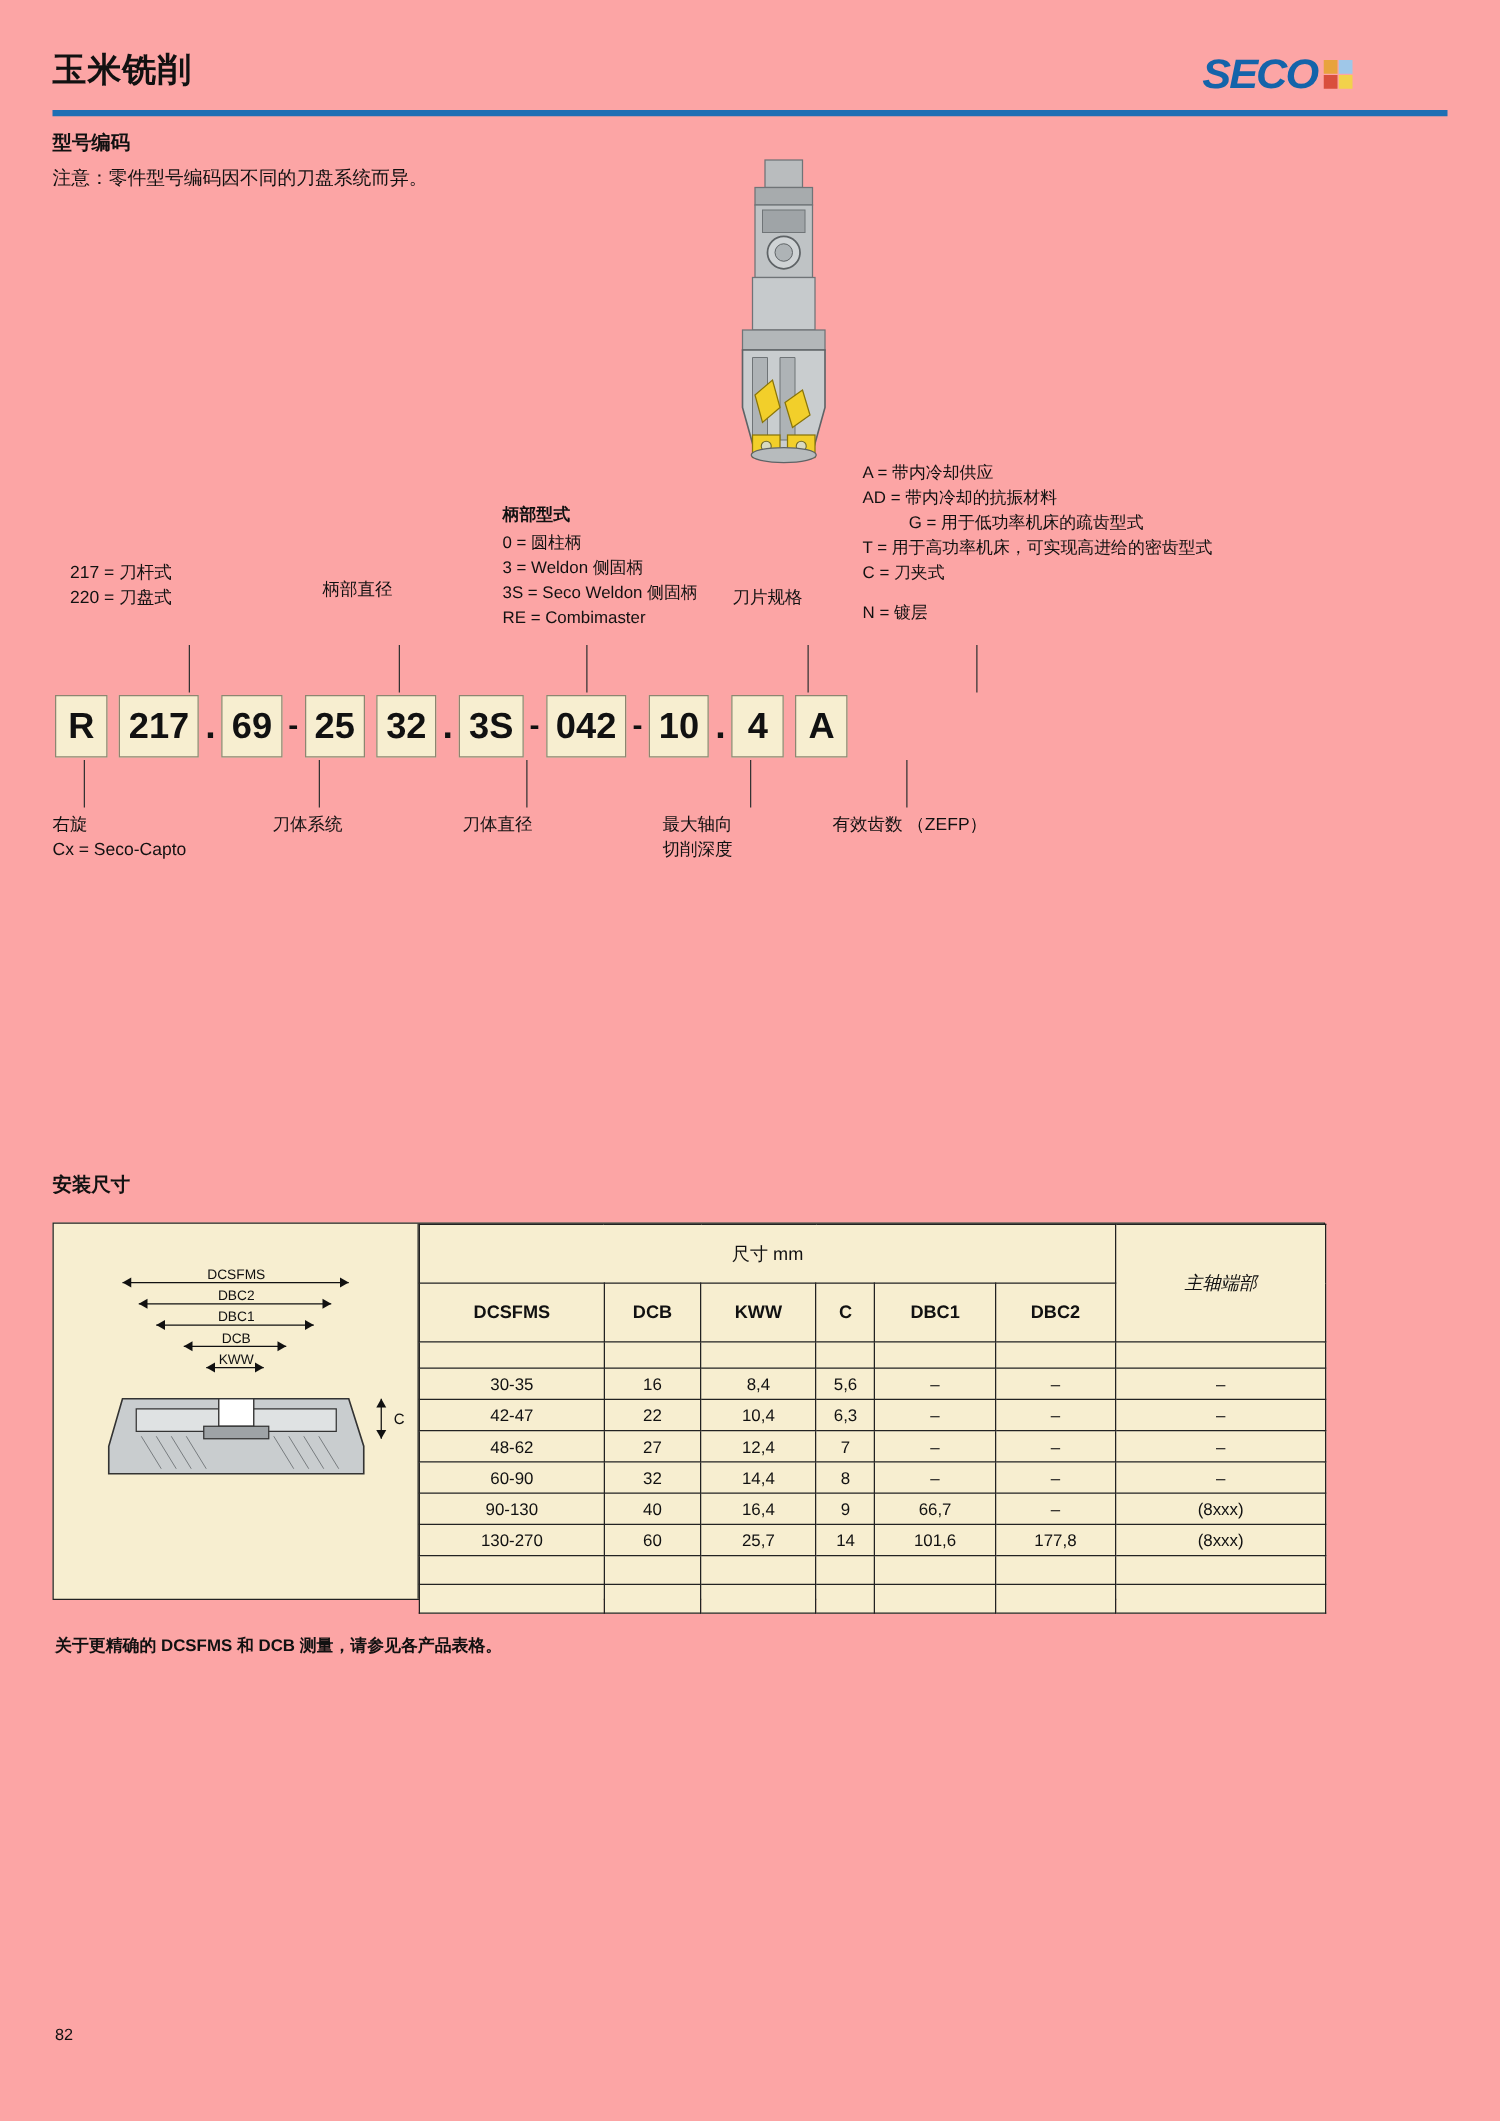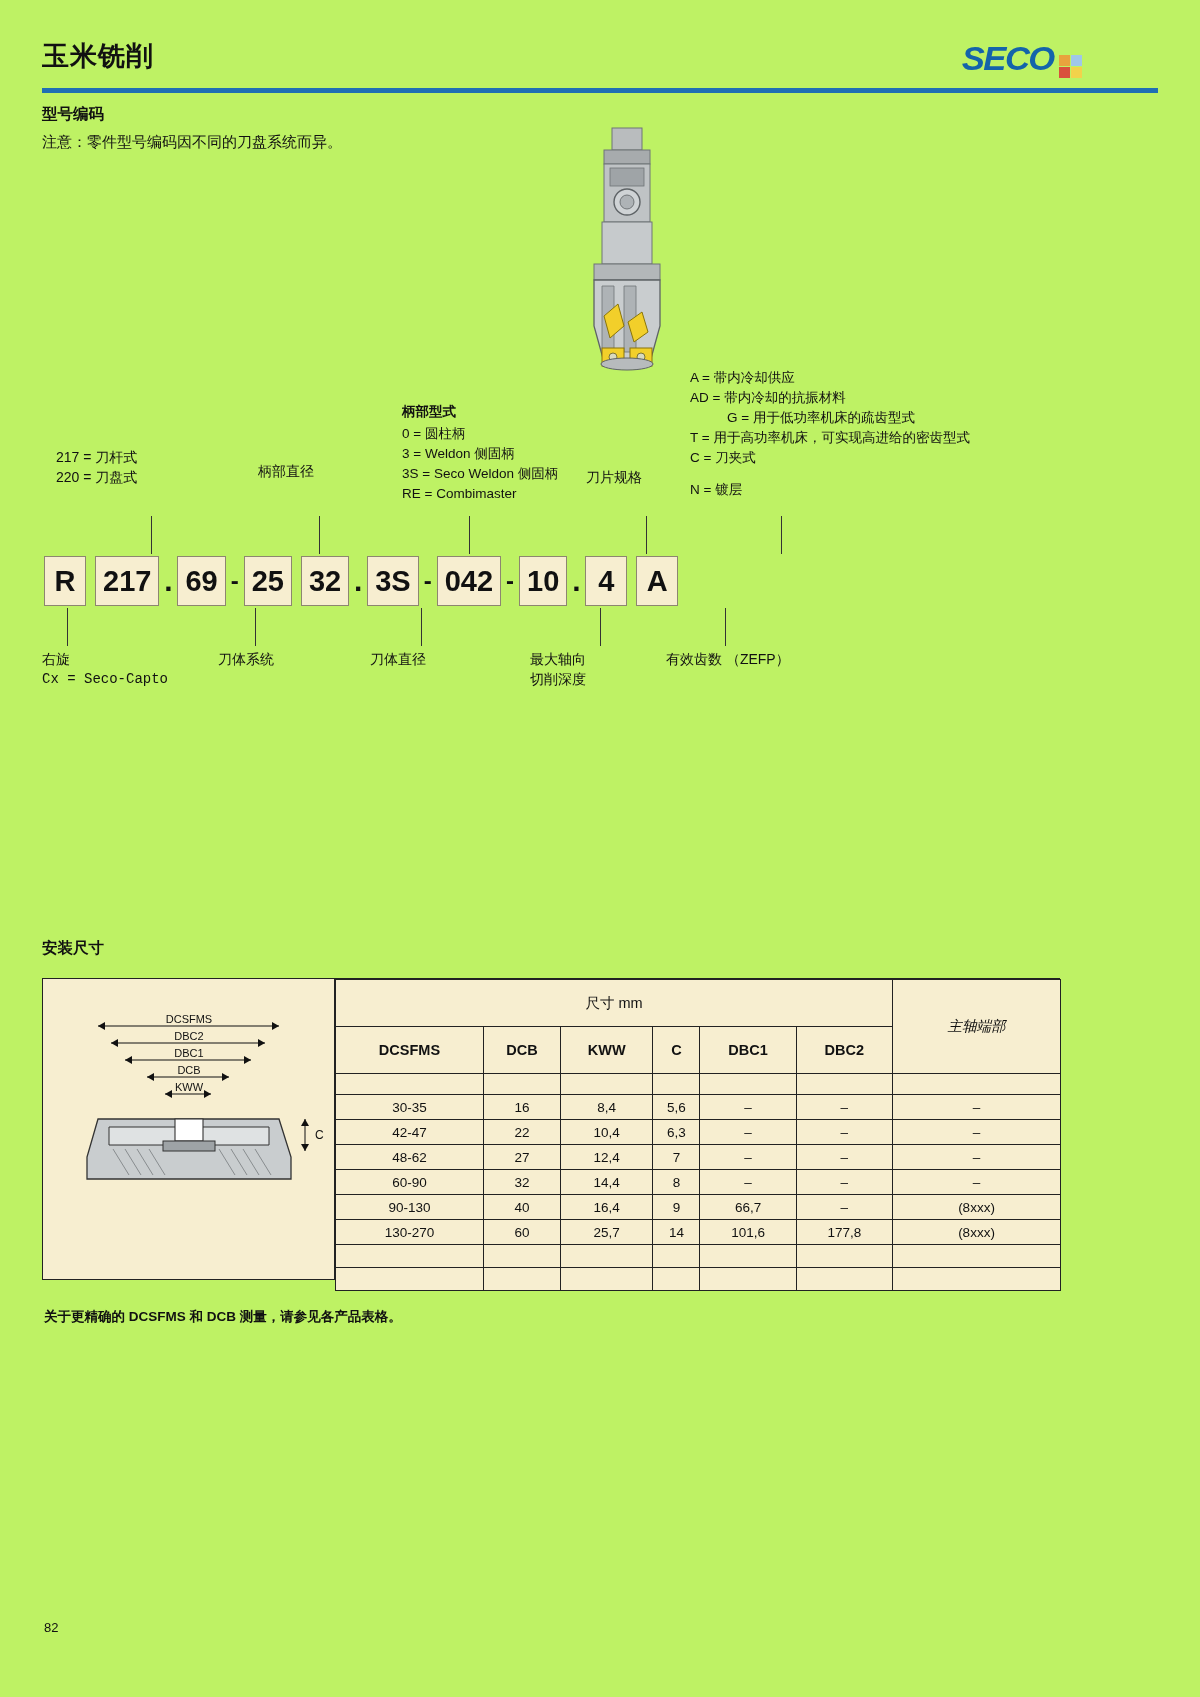--- a/index.html
+++ b/index.html
@@ -12,39 +12,39 @@
     width: 1200px;
     height: 1697px;
     position: relative;
     font-family: "Liberation Sans", "DejaVu Sans", sans-serif;
     color: #111111;
     overflow: hidden;
   }
   .page {
     position: absolute;
     inset: 0;
-    background: #bef264;
+    background: #fca5a5;
   }
 
   
   .page-title {
     position: absolute;
     left: 42px;
     top: 38px;
     font-size: 27px;
     font-weight: bold;
     letter-spacing: 1px;
     color: #111;
   }
   .logo-wrap {
     position: absolute;
     right: 118px;
     top: 40px;
     display: flex;
-    align-items: flex-end;
+    align-items: center;
     gap: 7px;
   }
   .logo-text {
     font-size: 33px;
     font-weight: bold;
     font-style: italic;
     letter-spacing: -1.5px;
     color: #1464aa;
     font-family: "Liberation Sans", sans-serif;
     transform: scaleX(1.05);
@@ -321,21 +321,21 @@
       <div class="cbox">A</div>
     </div>
 
   <div class="vline" style="left:67px; top:608px; height:38px;"></div>
   <div class="vline" style="left:255px; top:608px; height:38px;"></div>
   <div class="vline" style="left:421px; top:608px; height:38px;"></div>
   <div class="vline" style="left:600px; top:608px; height:38px;"></div>
   <div class="vline" style="left:725px; top:608px; height:38px;"></div>
 
   <div class="ulabel" style="left:42px; top:650px;">右旋</div>
-  <div class="ulabel" style="left:42px; top:670px;font-family:Liberation Mono, monospace;">Cx = Seco-Capto</div>
+  <div class="ulabel" style="left:42px; top:670px;">Cx = Seco-Capto</div>
 
   <div class="ulabel" style="left:218px; top:650px;">刀体系统</div>
 
   <div class="ulabel" style="left:370px; top:650px;">刀体直径</div>
 
   <div class="ulabel" style="left:530px; top:650px;">最大轴向</div>
   <div class="ulabel" style="left:530px; top:670px;">切削深度</div>
 
   <div class="ulabel" style="left:666px; top:650px;">有效齿数 （ZEFP）</div>
 

